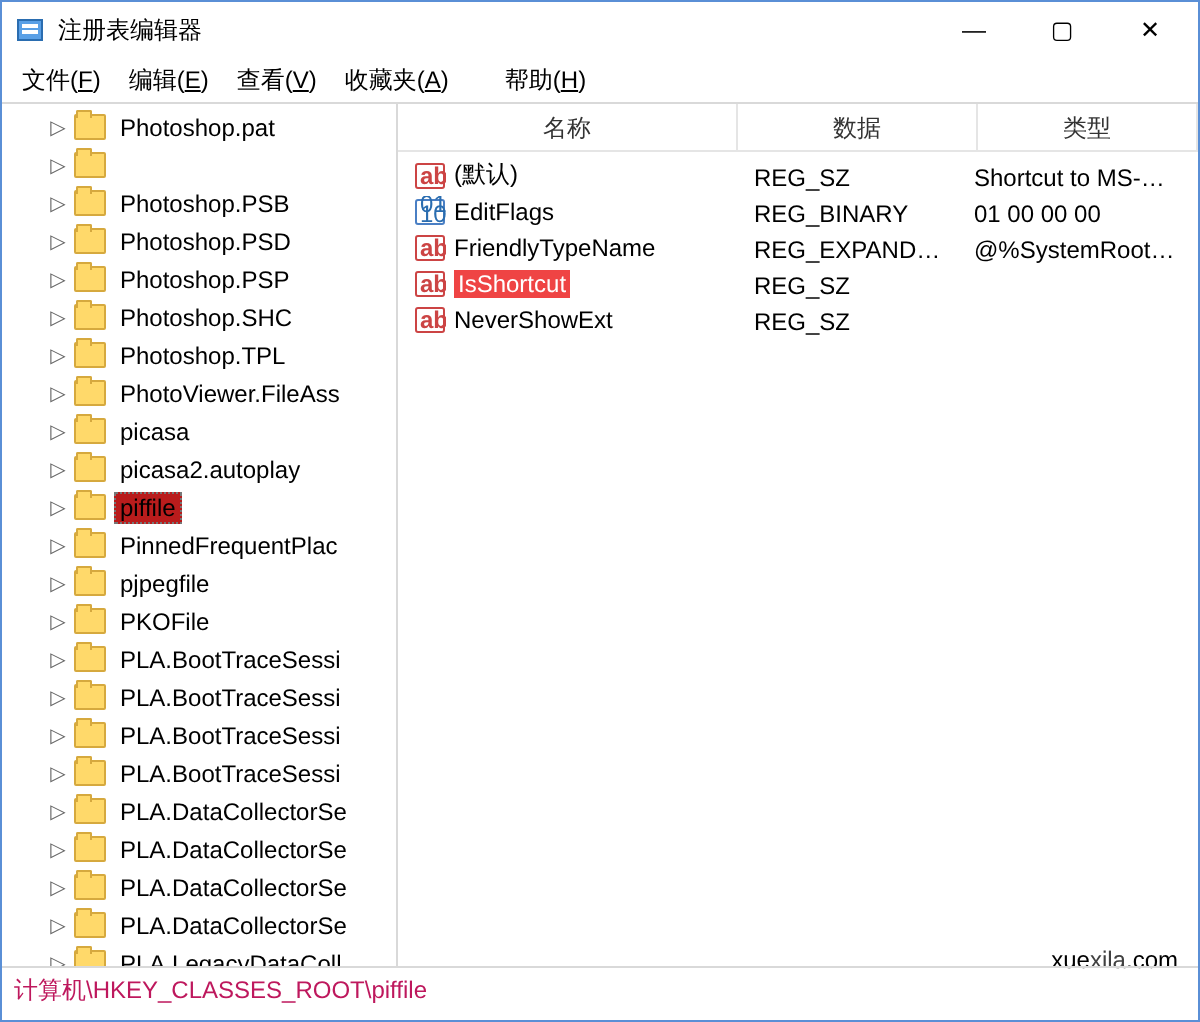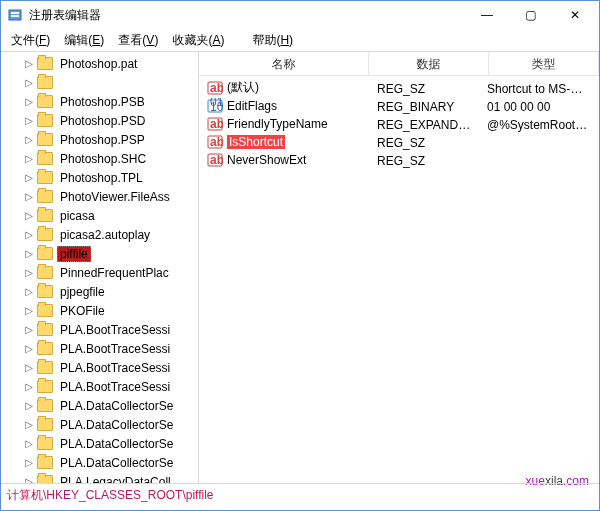--- a/index.html
+++ b/index.html
@@ -26,21 +26,21 @@
   .row { display: flex; align-items: flex-end; height: 18px; white-space: nowrap; cursor: default; }
   .row .cell { padding: 0 8px; overflow: hidden; text-overflow: ellipsis; }
   .cell.name { display: flex; align-items: center; gap: 4px; }
   .vicon { width: 16px; height: 16px; display:flex; align-items:center; justify-content:center; }
   .row.selected .cell.name .vlabel { background: #ef4444; color: #fff; padding: 0 2px; }
   .col.c1, .cell.c1 { width: 170px; }
   .col.c2, .cell.c2 { width: 110px; }
   .col.c3, .cell.c3 { flex: 1; }
   .statusbar { height: 24px; border-top: 1px solid #d9d9d9; display: flex; align-items: center; padding: 0 6px; color: #be185d; position: relative;}
   .watermark { position: absolute; right: 10px; bottom: 22px; font-size: 15px; font-weight: 500; }
-  .watermark .r { color: #a21caf; }
+  .watermark .r { color: #000000; }
   .watermark .g { color: #404040; }
   
   .tree-pane::-webkit-scrollbar { width: 16px; }
   .tree-pane::-webkit-scrollbar-track { background: #f0f0f0; }
   .tree-pane::-webkit-scrollbar-thumb { background: #c2c2c2; }
 </style>
 </head>
 <body>
 
 <div class="titlebar">

